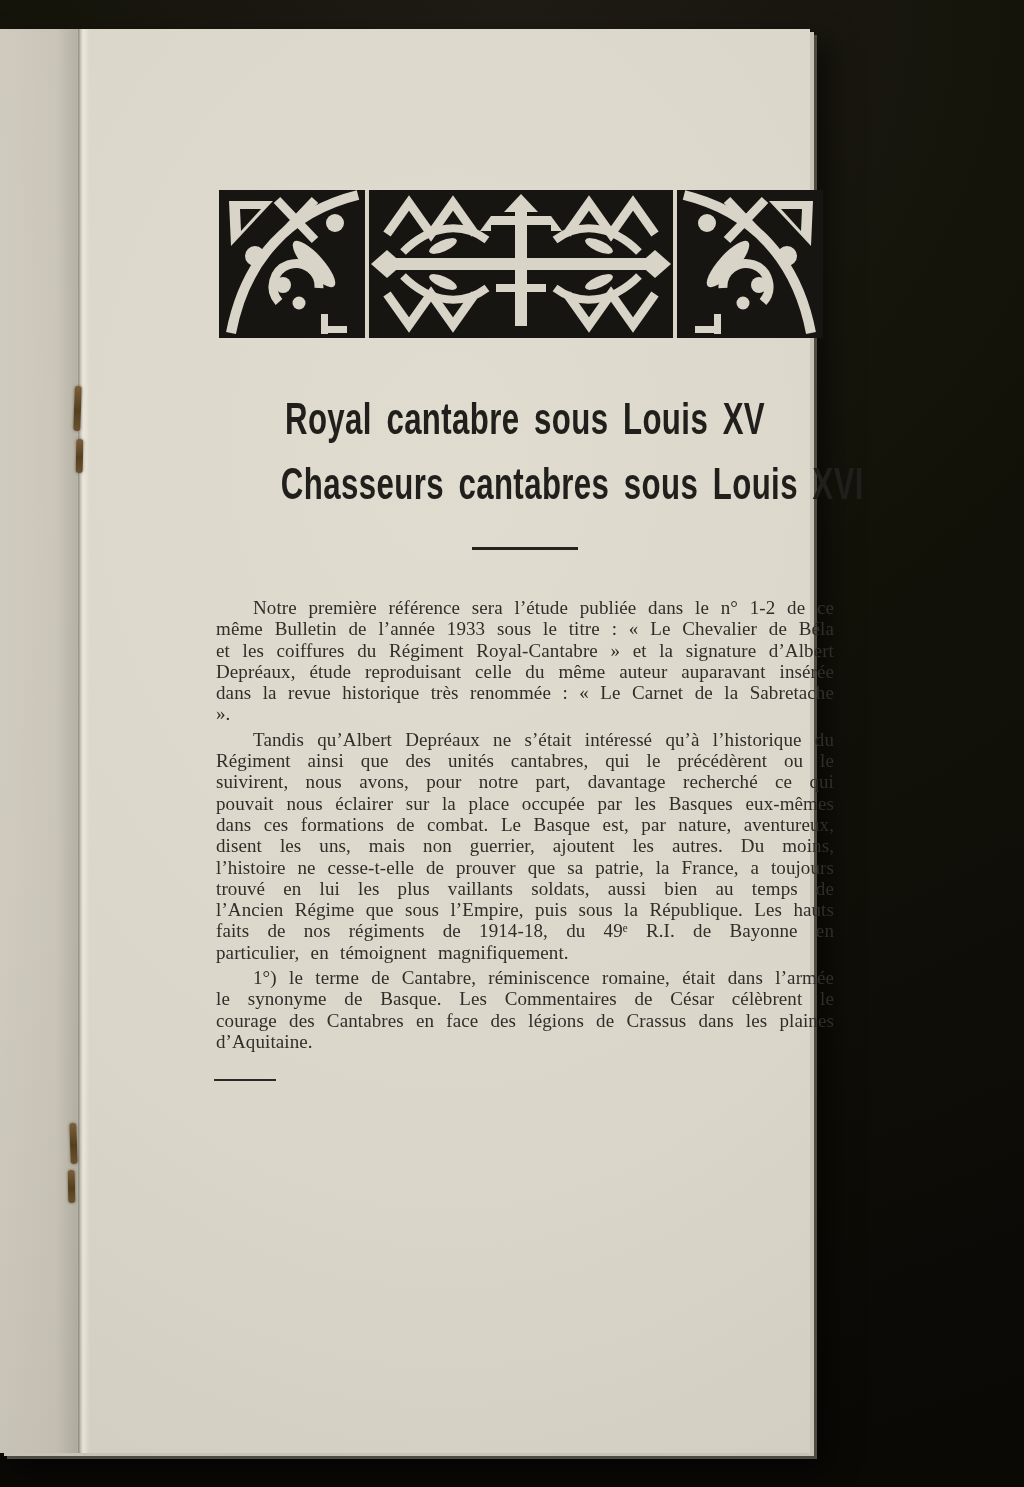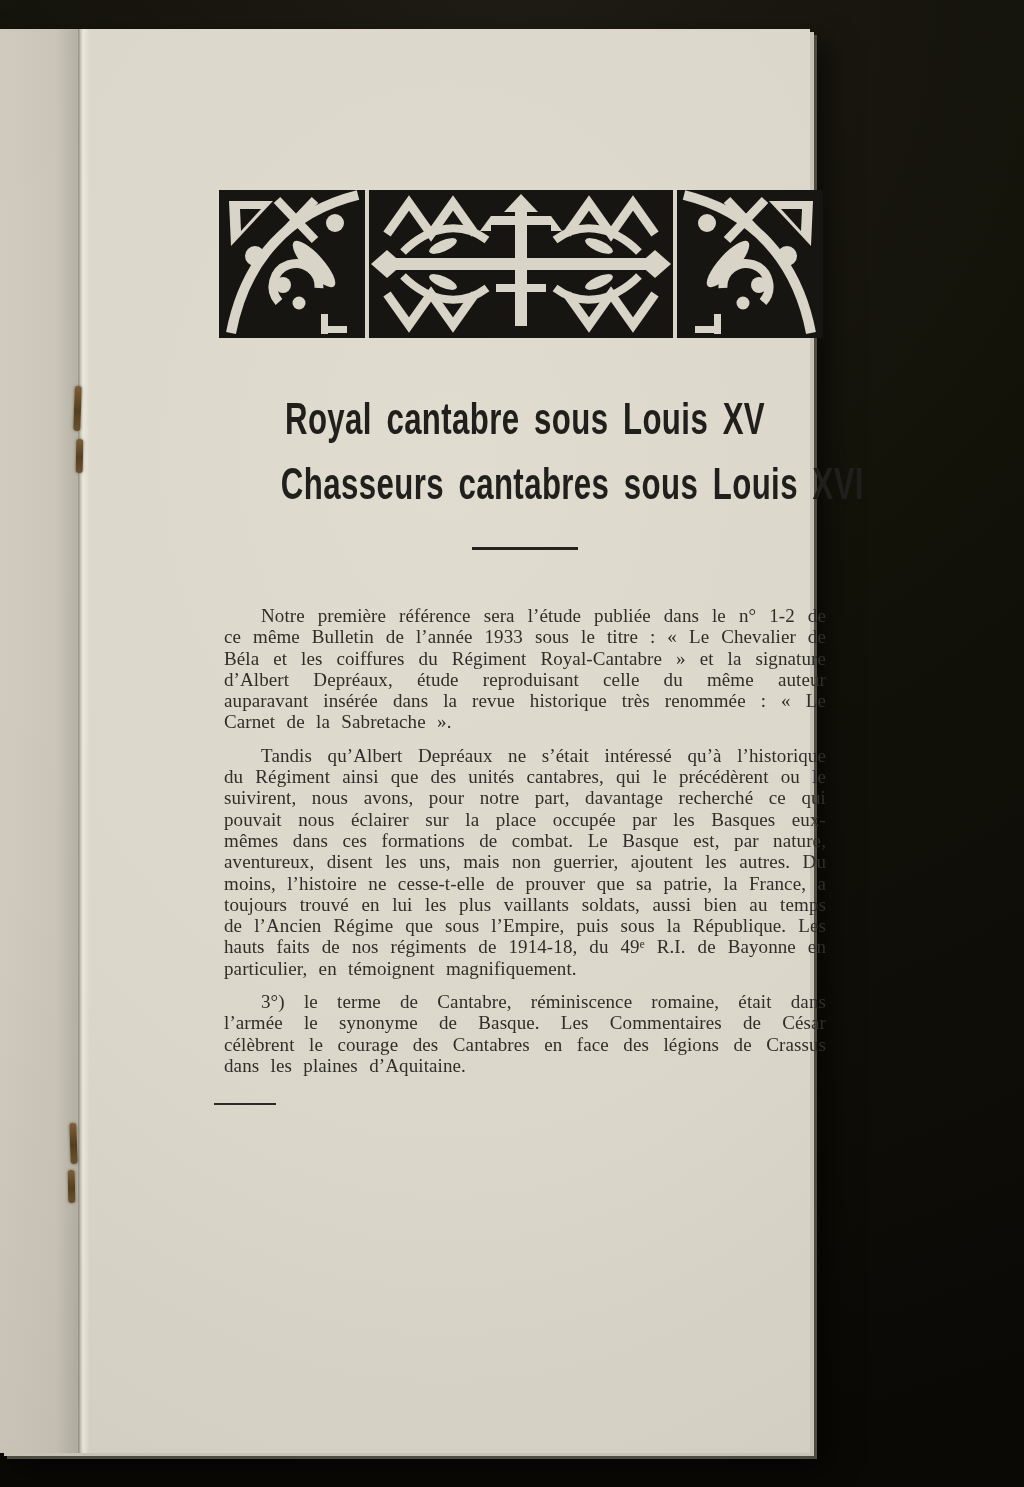--- a/index.html
+++ b/index.html
@@ -41,21 +41,21 @@
   .t1 { top:367px; }
   .t2 { top:432px; }
   .divider { position:absolute; left:212px; top:507px; width:626px; text-align:center; }
   .divider span { display:inline-block; width:106px; height:3px; background:#24231f; }
   .body-col {
     position:absolute; left:212px; top:564px; width:626px;
     font-family:"Liberation Serif","DejaVu Serif",serif;
     font-size:19px; line-height:21.3px; color:#302e29;
     text-align:justify; text-justify:inter-word; word-spacing:6.5px; letter-spacing:0.1px;
   }
-  .body-col p { margin:12px; text-indent:37px; }
+  .body-col p { margin:4px; text-indent:37px; }
   .fn-rule { margin:27px 0 5px 2px; width:62px; height:2px; background:#2c2a26; }
   .footnote { font-size:15.5px !important; line-height:19px !important; text-indent:28px !important; word-spacing:3px !important; }
 </style>
 </head>
 <body>
 
 <div class="photo">
   <div class="page">
     <div class="gutter-shade"></div>
     <div class="crease"></div>
@@ -105,17 +105,17 @@
     </div>
 
     <div class="title-line t1">Royal cantabre sous Louis XV</div>
     <div class="title-line t2">Chasseurs cantabres sous Louis XVI</div>
 
     <div class="divider"><span></span></div>
 
     <div class="body-col">
       <p>Notre première référence sera l’étude publiée dans le n° 1-2 de ce même Bulletin de l’année 1933 sous le titre : « Le Chevalier de Béla et les coiffures du Régiment Royal-Cantabre » et la signature d’Albert Depréaux, étude reproduisant celle du même auteur auparavant insérée dans la revue historique très renommée : « Le Carnet de la Sabretache ».</p>
       <p>Tandis qu’Albert Depréaux ne s’était intéressé qu’à l’historique du Régiment ainsi que des unités cantabres, qui le précédèrent ou le suivirent, nous avons, pour notre part, davantage recherché ce qui pouvait nous éclairer sur la place occupée par les Basques eux-mêmes dans ces formations de combat. Le Basque est, par nature, aventureux, disent les uns, mais non guerrier, ajoutent les autres. Du moins, l’histoire ne cesse-t-elle de prouver que sa patrie, la France, a toujours trouvé en lui les plus vaillants soldats, aussi bien au temps de l’Ancien Régime que sous l’Empire, puis sous la République. Les hauts faits de nos régiments de 1914-18, du 49ᵉ R.I. de Bayonne en particulier, en témoignent magnifiquement.</p>
-      <p>3°) le terme de Cantabre, réminiscence romaine, était dans l’armée le synonyme de Basque. Les Commentaires de César célèbrent le courage des Cantabres en face des légions de Crassus dans les plaines d’Aquitaine.</p>
+      <p>1°) le terme de Cantabre, réminiscence romaine, était dans l’armée le synonyme de Basque. Les Commentaires de César célèbrent le courage des Cantabres en face des légions de Crassus dans les plaines d’Aquitaine.</p>
       <div class="fn-rule"></div>
     </div>
   </div>
 </div>
 
 </body></html>

